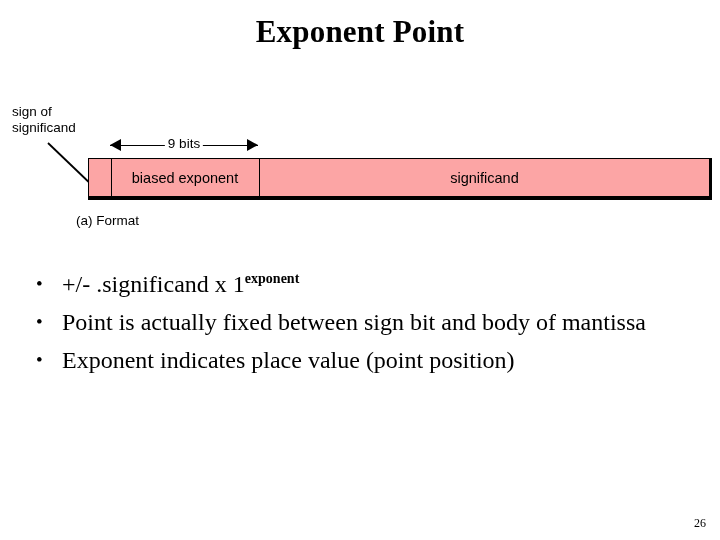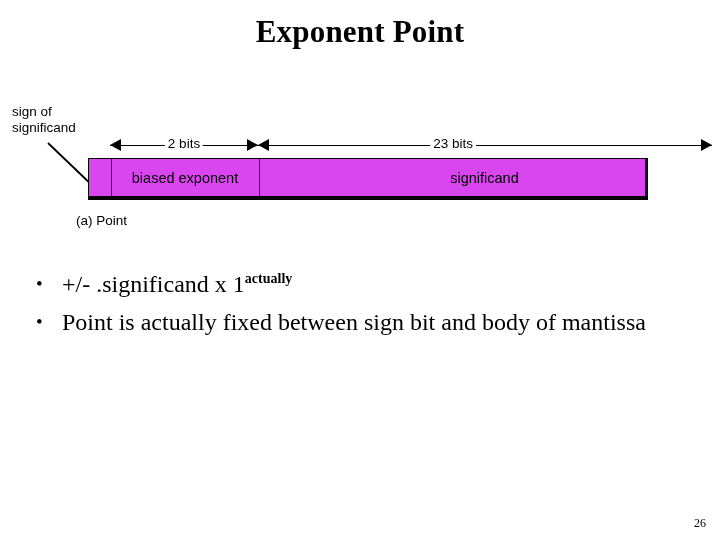--- a/index.html
+++ b/index.html
@@ -60,24 +60,24 @@
     left: 76px;
     top: 118px;
     font-size: 13.5px;
   }
 
   
   .bar {
     position: absolute;
     left: 88px;
     top: 63px;
-    width: 560px;
+    width: 624px;
     height: 42px;
     box-sizing: border-box;
-    background: #d946ef;
+    background: #fca5a5;
     border: 1.5px solid #000000;
     border-bottom: 4px solid #000000;
     border-right: 3px solid #000000;
   }
   .bar-divider {
     position: absolute;
     top: 0;
     width: 0;
     height: 100%;
     border-left: 1.5px solid #000000;
@@ -207,48 +207,45 @@
 
   <svg class="callout-arrow" viewBox="0 0 66 62">
     <line x1="4" y1="4" x2="52" y2="50" stroke="#000000" stroke-width="1.8"></line>
     <polygon points="58,58 45,49 50,43" fill="#000000"></polygon>
   </svg>
 
   <div class="measure measure-8bits">
     <span class="line"></span>
     <span class="arrowhead left"></span>
     <span class="arrowhead right"></span>
-    <span class="m-text">2 bits</span>
-  </div>
-
-  <div class="measure measure-23bits">
-    <span class="line"></span>
-    <span class="arrowhead left"></span>
-    <span class="arrowhead right"></span>
-    <span class="m-text">23 bits</span>
-  </div>
+    <span class="m-text">9 bits</span>
+  </div>
+
 
   <div class="bar">
     <span class="bar-divider div-sign"></span>
     <span class="bar-divider div-exp"></span>
 
     <span class="field-label field-exp">biased exponent</span>
 
     <span class="field-label field-sig">significand</span>
   </div>
 
-  <div class="fig-label caption">(a) Point</div>
+  <div class="fig-label caption">(a) Format</div>
 </div>
 
 <div class="bullets">
 
   <div class="bullet">
-    <span>+/- .significand x 1</span><span class="sup">actually</span>
+    <span>+/- .significand x 1</span><span class="sup">exponent</span>
   </div>
 
   <div class="bullet">
     <span>Point is actually fixed between sign bit and body of mantissa</span>
   </div>
 
+  <div class="bullet">
+    <span>Exponent indicates place value (point position)</span>
+  </div>
 
 </div>
 
 <div class="page-number">26</div>
 
 </body></html>

